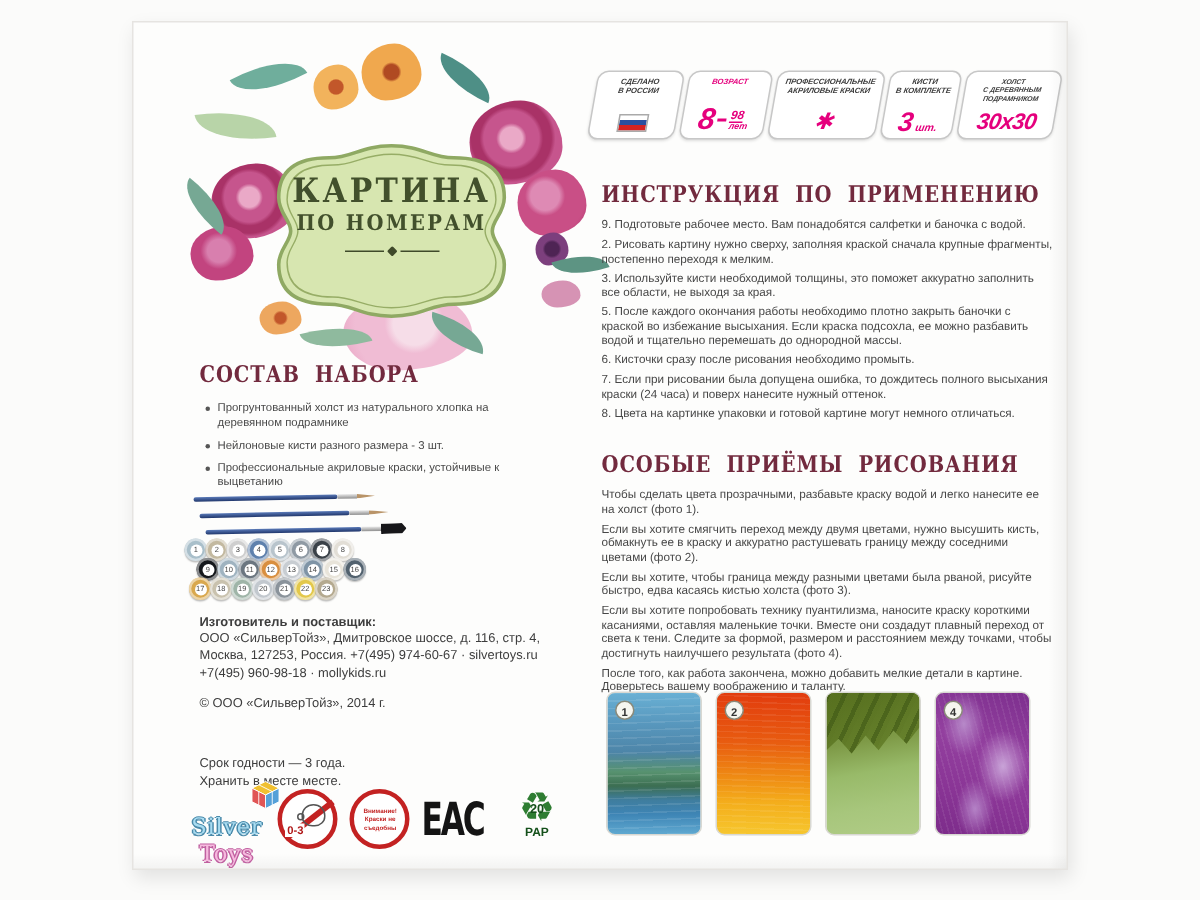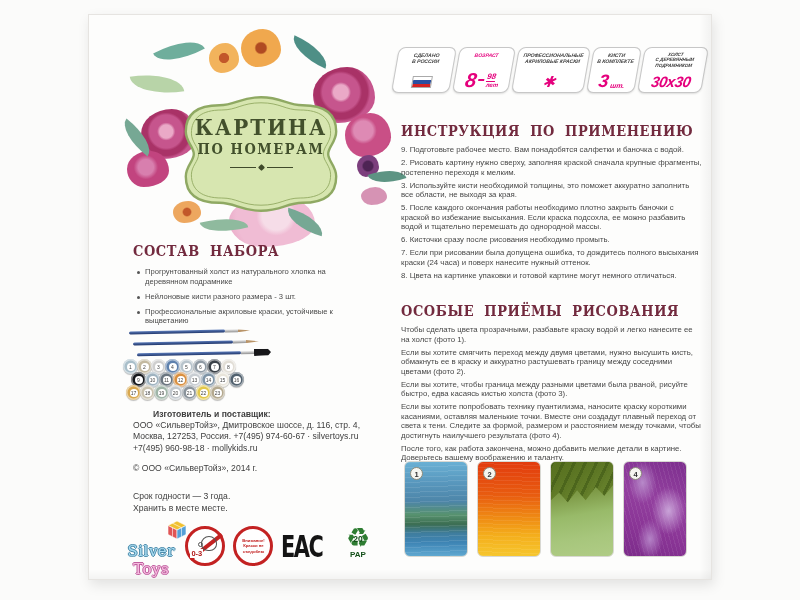--- a/index.html
+++ b/index.html
@@ -76,23 +76,23 @@
   .pot-row { white-space:nowrap; height:13px; }
   .pot-row.r1 { margin-left:8px; }
   .pot-row.r2 { margin-left:3px; }
   .pot { position:relative; display:inline-block; width:15px; height:15px; border-radius:50%;
          margin-right:-1px; box-shadow:inset 0 0 0 1.5px rgba(255,255,255,.5), 0 1px 1px rgba(0,0,0,.25); }
   .pot-num { position:absolute; left:3.5px; top:3.5px; width:8px; height:8px; border-radius:50%;
              background:#fff; font-size:5px; line-height:8px; text-align:center; color:#444; }
 
   
   .manufacturer { position:absolute; left:44px; top:394px; width:260px; font-size:8.6px; line-height:1.3; color:#3d3d3d; }
-  .manufacturer b { font-size:8.6px;margin-left:20px; }
+  .manufacturer b { font-size:8.6px; }
   .legal   { position:absolute; left:44px; top:448px; width:260px; font-size:8.6px; line-height:1.35; color:#3d3d3d; }
-  .storage { position:absolute; left:44px; top:476px; width:260px; font-size:8.6px; line-height:1.35; color:#3d3d3d; }
+  .storage { position:absolute; left:44px; top:488px; width:260px; font-size:8.6px; line-height:1.35; color:#3d3d3d; }
 
   
   .logos { position:absolute; left:36px; top:502px; width:250px; height:58px; display:flex; align-items:center; gap:8px; }
   .brand { position:relative; width:96px; height:52px; }
   .brand .cube { position:absolute; left:42px; top:0; }
   .brand .words { position:absolute; left:0; top:22px; width:100%; text-align:center;
                   font-family:"DejaVu Serif", serif; font-weight:400; font-size:15px; letter-spacing:.5px; }
   .w-silver { color:#a9dcf1; text-shadow:0 1px 0 #4a8aaa, 1px 0 0 #4a8aaa, -1px 0 0 #4a8aaa, 0 -1px 0 #4a8aaa; }
   .w-toys   { color:#f6bade; text-shadow:0 1px 0 #c060a0, 1px 0 0 #c060a0, -1px 0 0 #c060a0, 0 -1px 0 #c060a0; }
   .sign { position:relative; width:40px; height:40px; border:3px solid #c32222; border-radius:50%; background:#fff; flex:none; }

